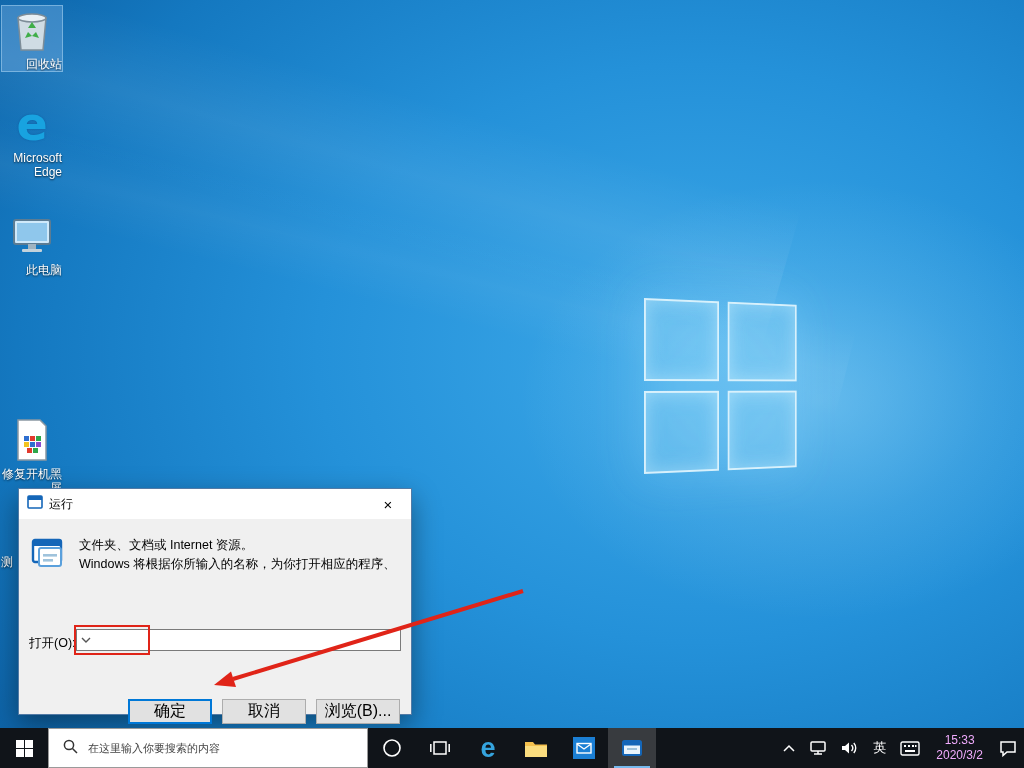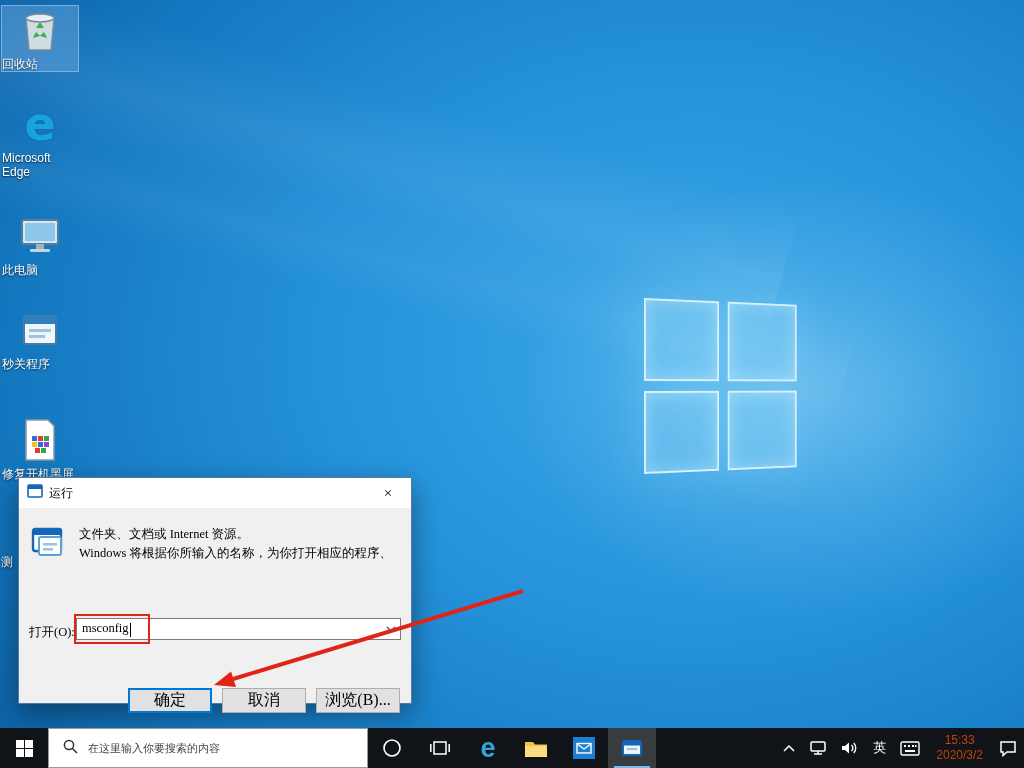--- a/index.html
+++ b/index.html
@@ -21,33 +21,33 @@
   }
   .winlogo{ position:absolute; left:644px; top:298px; width:176px; height:176px;
     transform:perspective(720px) rotateY(20deg); transform-origin:left center;
     display:grid; grid-template-columns:1fr 1fr; grid-template-rows:1fr 1fr; gap:10px;
     filter:drop-shadow(0 0 24px rgba(150,220,255,0.8));
   }
   .winlogo .pane{ background:rgba(155,218,246,0.22); border:2px solid rgba(222,243,253,0.95);
     box-shadow:inset 0 0 20px rgba(200,238,255,0.55); }
 
   
-  .dicon{ position:absolute; left:2px; width:76px; text-align:left; color:#fff;
+  .dicon{ position:absolute; left:2px; width:60px; text-align:right; color:#fff;
     font-size:12px; line-height:14px; text-shadow:0 1px 2px rgba(0,0,0,0.75); cursor:default; }
   .dicon .ic{ height:48px; display:flex; align-items:center; justify-content:center; margin-bottom:3px; }
   .dicon.selected{ background:rgba(108,168,222,0.45); outline:1px solid rgba(160,205,240,0.7); }
   .edge-e{ font-size:46px; font-weight:bold; color:#fff; line-height:46px;
     text-shadow:0 0 2px rgba(0,60,120,.4); font-family:"DejaVu Sans",sans-serif; color:#18a3e0;
     background:#fff0; }
   .partial-label{ position:absolute; left:1px; top:554px; width:16px; overflow:hidden; color:#fff;
     font-size:12px; text-shadow:0 1px 2px rgba(0,0,0,0.75); }
 
   
-  .run-dialog{ position:absolute; left:18px; top:477px; width:394px; height:227px;
-    background:#f0f0f0; border:1px solid #527aa5; box-shadow:0 10px 26px rgba(0,0,0,0.4);font-family:Liberation Serif, serif; }
+  .run-dialog{ position:absolute; left:18px; top:488px; width:394px; height:227px;
+    background:#f0f0f0; border:1px solid #527aa5; box-shadow:0 10px 26px rgba(0,0,0,0.4); }
   .titlebar{ height:30px; background:#fff; display:flex; align-items:center; padding-left:8px; }
   .titlebar .ttl{ font-size:12px; color:#000; margin-left:6px; flex:1; }
   .closebtn{ width:46px; height:30px; display:flex; align-items:center; justify-content:center;
     font-size:15px; color:#000; cursor:pointer; }
   .dlg-body{ position:relative; height:196px; font-size:12.5px; color:#000; }
   .bigicon{ position:absolute; left:12px; top:16px; }
   .desc{ position:absolute; left:60px; top:17px; line-height:19px; }
   .openlbl{ position:absolute; left:10px; top:116px; }
   .combo{ position:absolute; left:57px; top:110px; width:325px; height:22px; background:#fff;
     border:1px solid #7a7a7a; display:flex; align-items:center; }
@@ -74,21 +74,21 @@
     background:#76b9ed; }
   .searchbox{ width:320px; background:#fff; border:1px solid #9a9a9a; display:flex;
     align-items:center; padding-left:14px; cursor:text; }
   .searchbox .ph{ font-size:11px; color:#444; margin-left:10px; white-space:nowrap; }
   .tb-edge-e{ font-size:27px; font-weight:bold; color:#35a4de; line-height:27px; }
   .tray{ margin-left:auto; display:flex; align-items:stretch; }
   .tray-btn{ display:flex; align-items:center; justify-content:center; padding:0 7px; color:#fff;
     cursor:pointer; }
   .ime{ font-size:13px; }
   .clock{ display:flex; flex-direction:column; align-items:center; justify-content:center;
-    color:#c2410c; font-size:12px; line-height:15px; padding:0 9px; cursor:default; }
+    color:#f0abfc; font-size:12px; line-height:15px; padding:0 9px; cursor:default; }
 </style>
 </head>
 <body>
 
 <div class="screen">
 
   <div class="beam beam1"></div>
   <div class="beam beam2"></div>
   <div class="logo-glow"></div>
   <div class="winlogo">
@@ -123,31 +123,20 @@
       <svg width="44" height="40" viewBox="0 0 44 40">
         <rect x="4" y="4" width="36" height="24" rx="2" fill="#cfe9fa" stroke="#5c7c93" stroke-width="2"></rect>
         <rect x="7" y="7" width="30" height="18" fill="#8fc7ec"></rect>
         <rect x="18" y="28" width="8" height="5" fill="#9fb3c0"></rect>
         <rect x="12" y="33" width="20" height="3" rx="1" fill="#c3d2db"></rect>
       </svg>
     </div>
     <div>此电脑</div>
   </div>
 
-  <div class="dicon" style="top:306px">
-    <div class="ic">
-      <svg width="40" height="40" viewBox="0 0 40 40">
-        <rect x="4" y="6" width="32" height="28" rx="2" fill="#eef6fb" stroke="#4c7ba0" stroke-width="2"></rect>
-        <rect x="4" y="6" width="32" height="8" fill="#2f7fc1"></rect>
-        <rect x="9" y="19" width="22" height="3" fill="#9fc3dc"></rect>
-        <rect x="9" y="25" width="16" height="3" fill="#9fc3dc"></rect>
-      </svg>
-    </div>
-    <div>秒关程序</div>
-  </div>
 
   <div class="dicon" style="top:416px">
     <div class="ic">
       <svg width="36" height="44" viewBox="0 0 36 44">
         <path d="M4 2 L26 2 L32 8 L32 42 L4 42 Z" fill="#fff" stroke="#8a98a3" stroke-width="1.5"></path>
         <rect x="10" y="18" width="5" height="5" fill="#2f6fd0"></rect>
         <rect x="16" y="18" width="5" height="5" fill="#e23a2e"></rect>
         <rect x="22" y="18" width="5" height="5" fill="#2fa64a"></rect>
         <rect x="10" y="24" width="5" height="5" fill="#f2c320"></rect>
         <rect x="16" y="24" width="5" height="5" fill="#2f6fd0"></rect>
@@ -183,21 +172,20 @@
           <rect x="12" y="19" width="14" height="2.6" fill="#9fc3dc"></rect>
           <rect x="12" y="24" width="10" height="2.6" fill="#9fc3dc"></rect>
         </svg>
       </div>
       <div class="desc">
         <div>文件夹、文档或 Internet 资源。</div>
         <div>Windows 将根据你所输入的名称，为你打开相应的程序、</div>
       </div>
       <label class="openlbl">打开(O):</label>
       <div class="combo">
-        <span class="combo-text"><span>msconfig</span><span class="caret"></span></span>
         <span class="combo-arrow">
           <svg width="10" height="6" viewBox="0 0 10 6">
               <polyline points="1,1 5,5 9,1" fill="none" stroke="#555" stroke-width="1.4"></polyline>
             </svg>
         </span>
       </div>
       <div class="redbox"></div>
       <button class="btn default btn-ok">确定</button>
       <button class="btn btn-cancel">取消</button>
       <button class="btn btn-browse">浏览(B)...</button>

